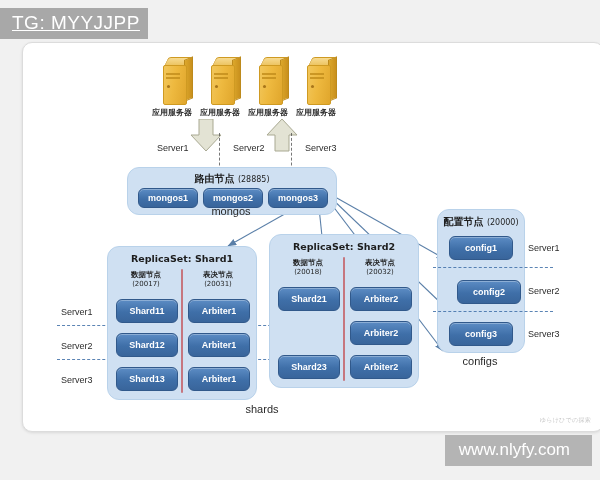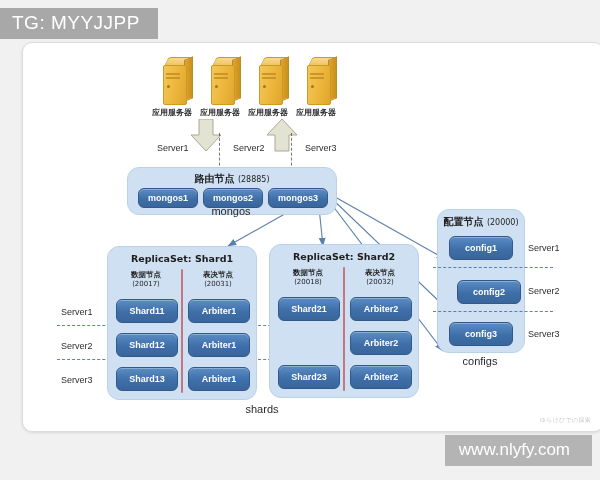--- a/index.html
+++ b/index.html
@@ -7,22 +7,23 @@
     width:600px;height:480px;overflow:hidden;
     background:#f1f1f1;
     font-family:"Liberation Sans","DejaVu Sans",sans-serif;
     position:relative;
   }
   
   .tg-badge{
     position:absolute;left:0;top:8px;
     background:#a8a8a8;color:#ffffff;
     font-size:19px;letter-spacing:.5px;
-    padding:4px 18px 5px 12px;
-    white-space:nowrap;
+    padding:4px 8px 5px 12px;
+    white-space:nowrap;
+    text-decoration:underline;
   }
   
   .url-badge{
     position:absolute;right:8px;bottom:14px;
     background:#b4b4b4;color:#ffffff;
     font-size:17px;padding:5px 22px 6px 14px;
     white-space:nowrap;
   }
   
   .canvas{
@@ -219,21 +220,21 @@
     <div class="redline" style="left:73px;top:22px;height:124px;"></div>
 
     <div class="node" style="left:8px;top:52px;width:60px;height:22px;">Shard11</div>
     <div class="node" style="left:80px;top:52px;width:60px;height:22px;">Arbiter1</div>
     <div class="node" style="left:8px;top:86px;width:60px;height:22px;">Shard12</div>
     <div class="node" style="left:80px;top:86px;width:60px;height:22px;">Arbiter1</div>
     <div class="node" style="left:8px;top:120px;width:60px;height:22px;">Shard13</div>
     <div class="node" style="left:80px;top:120px;width:60px;height:22px;">Arbiter1</div>
   </div>
 
-  <div class="group" style="left:246px;top:201px;width:148px;height:152px;">
+  <div class="group" style="left:246px;top:191px;width:148px;height:152px;">
     <div class="group-title" style="top:6px;font-size:9.5px;">ReplicaSet: Shard2</div>
     <div class="colhdr" style="left:6px;top:23px;width:64px;">
       <span>数据节点</span><br>
       <span class="p">(20018)</span>
     </div>
     <div class="colhdr" style="left:78px;top:23px;width:64px;">
       <span>表决节点</span><br>
       <span class="p">(20032)</span>
     </div>
     <div class="redline" style="left:73px;top:22px;height:124px;"></div>

